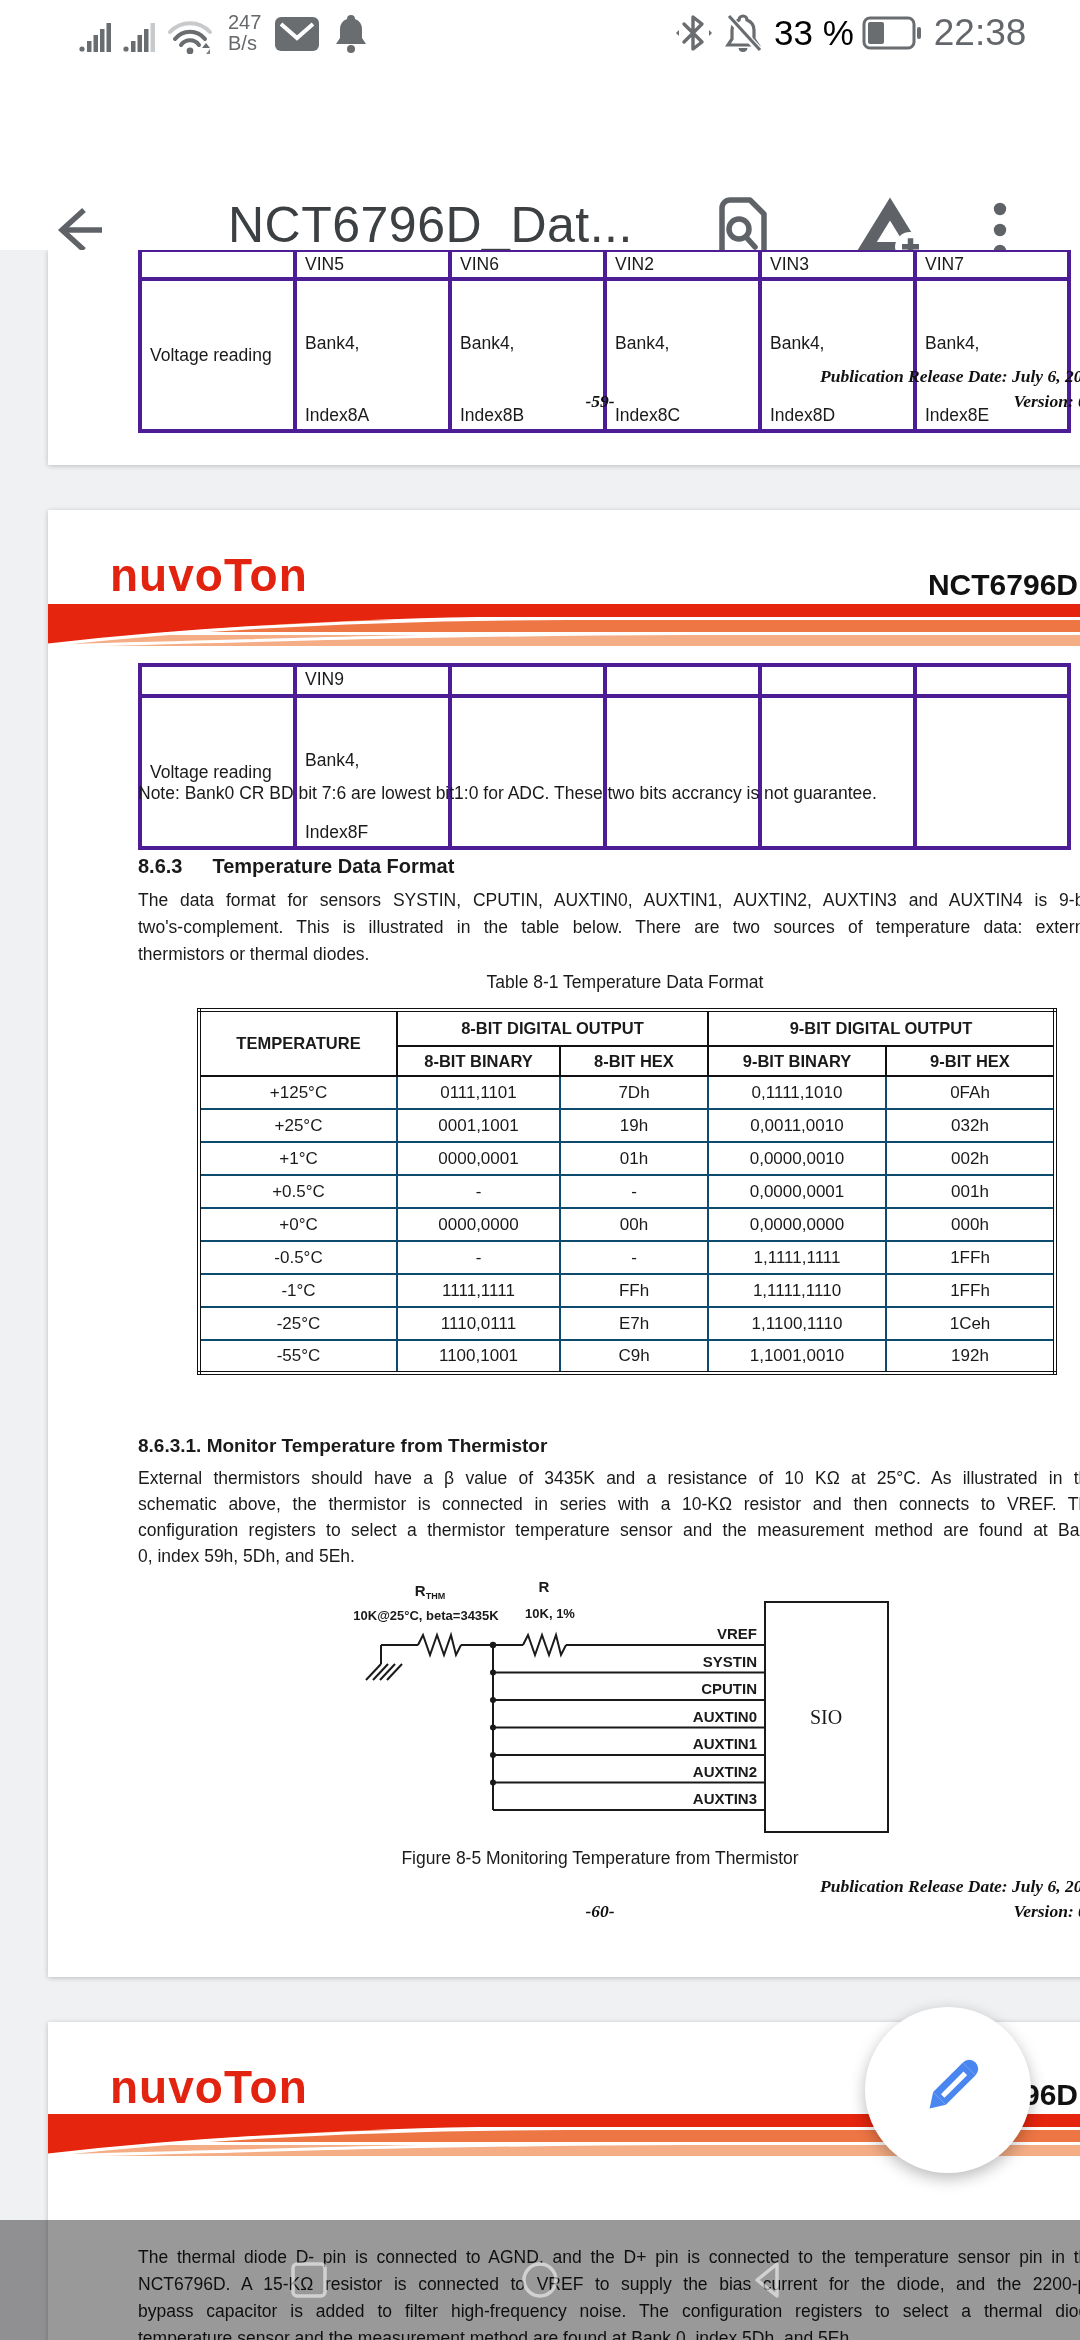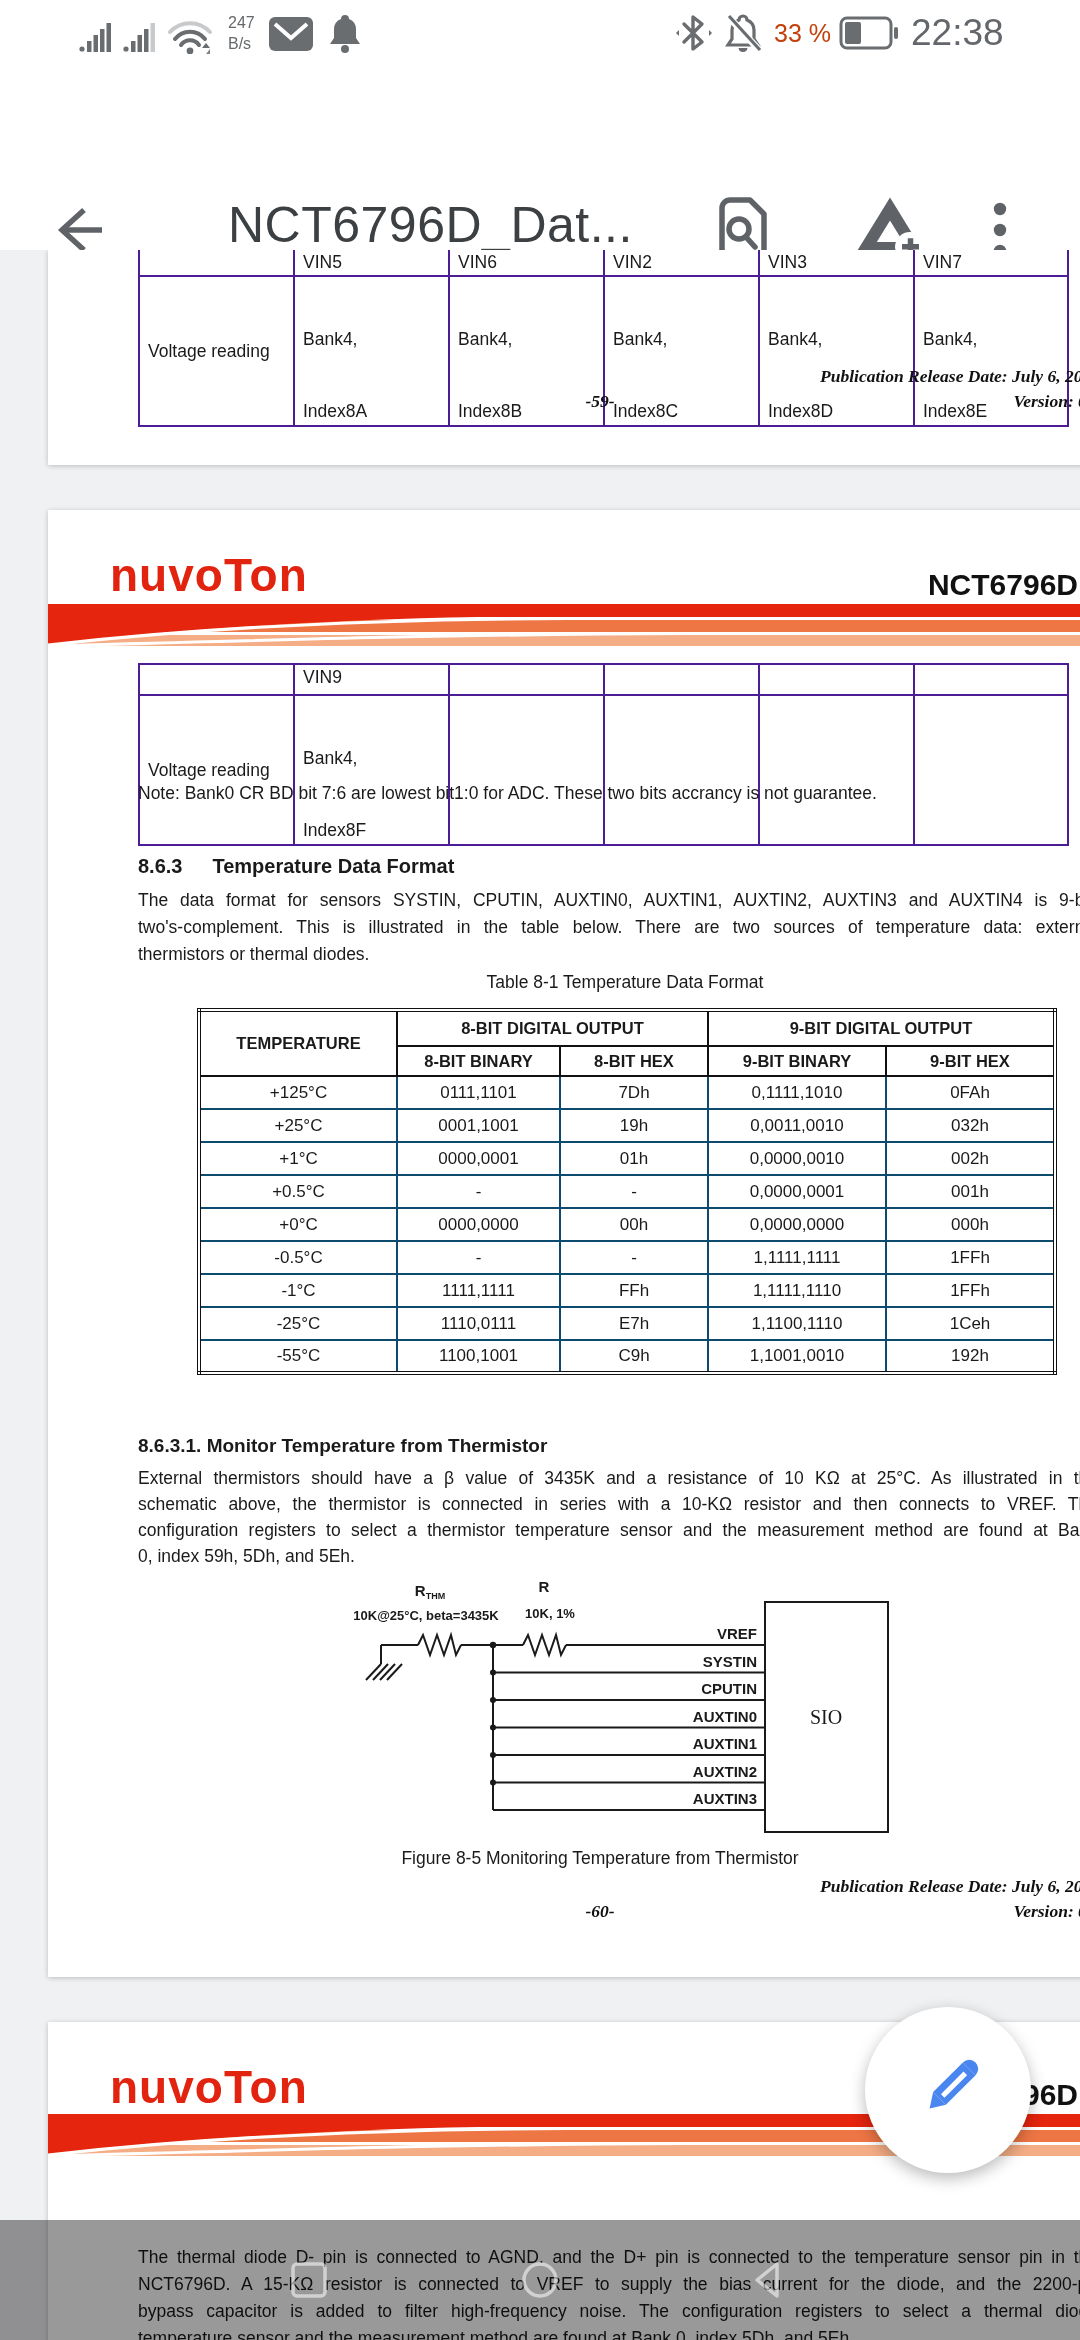--- a/index.html
+++ b/index.html
@@ -3,39 +3,39 @@
 <meta charset="utf-8">
 <style>
   html,body{margin:0;padding:0;background:#cfd2d6;}
   *{box-sizing:border-box;}
   .screen{position:relative;width:1080px;height:2340px;background:#fff;overflow:hidden;
     font-family:"Liberation Sans",sans-serif;color:#1a1a1a;}
   
   .statusbar{position:absolute;left:0;top:0;width:1080px;height:66px;background:#fff;}
   .sb-left{position:absolute;left:78px;top:12px;display:flex;align-items:flex-end;gap:10px;}
   .sb-right{position:absolute;left:676px;top:10px;display:flex;align-items:center;gap:8px;}
-  .sb-speed{font-size:16px;line-height:21px;color:#66696c;text-align:left;margin:0 2px;}
-  .sb-text{font-size:25px;color:#c2410c;}
+  .sb-speed{font-size:20px;line-height:21px;color:#66696c;text-align:left;margin:0 2px;}
+  .sb-text{font-size:35px;color:#000000;}
   .sb-time{font-size:37px;color:#63666a;margin-left:4px;}
   
   .toolbar{position:absolute;left:0;top:66px;width:1080px;height:184px;background:#fff;}
   .tb-back{position:absolute;left:48px;top:134px;width:60px;height:60px;}
   .tb-title{position:absolute;left:228px;top:130px;font-size:50px;color:#3c4043;letter-spacing:.5px;white-space:nowrap;}
   .tb-find{position:absolute;left:708px;top:130px;width:68px;height:68px;}
   .tb-drive{position:absolute;left:848px;top:130px;width:84px;height:68px;}
   .tb-more{position:absolute;left:978px;top:130px;width:44px;height:68px;}
   
   .viewer{position:absolute;left:0;top:250px;width:1080px;height:2090px;background:#f0f1f3;overflow:hidden;}
   .page{position:absolute;background:#fff;box-shadow:0 1px 5px rgba(0,0,0,.22);}
   .page1{left:48px;top:0;width:1104px;height:215px;}
   .page2{left:48px;top:260px;width:1104px;height:1467px;}
   .page3{left:48px;top:1772px;width:1104px;height:700px;}
   
   table.vin{border-collapse:collapse;table-layout:fixed;position:absolute;left:90px;}
-  table.vin td{border:2px solid #4c1d95;font-size:17.5px;padding:2px 8px;vertical-align:top;overflow:hidden;}
+  table.vin td{border:4px solid #4c1d95;font-size:17.5px;padding:2px 8px;vertical-align:top;overflow:hidden;}
   table.vin .lbl{vertical-align:middle;}
   .c2 span{display:block;line-height:24px;margin-top:48px;}
   
   .ftr{position:absolute;font-family:"Liberation Serif",serif;font-style:italic;font-weight:700;
        font-size:17.5px;color:#111;white-space:nowrap;}
   .ftr.right{left:90px;width:962px;text-align:right;}
   .ftr.center{left:0;width:1104px;text-align:center;}
   
   .brand{position:absolute;font-weight:700;font-size:46px;letter-spacing:1px;color:var(--brand_red,#e2230f);}
   .part{position:absolute;left:90px;width:940px;text-align:right;font-weight:700;font-size:30px;color:#111;white-space:nowrap;}

